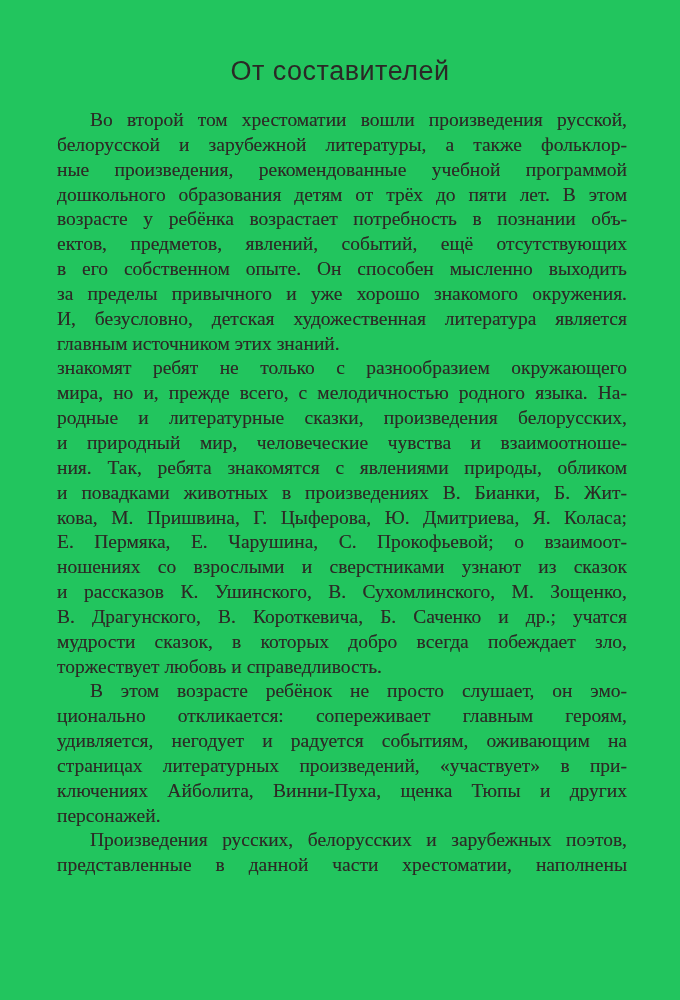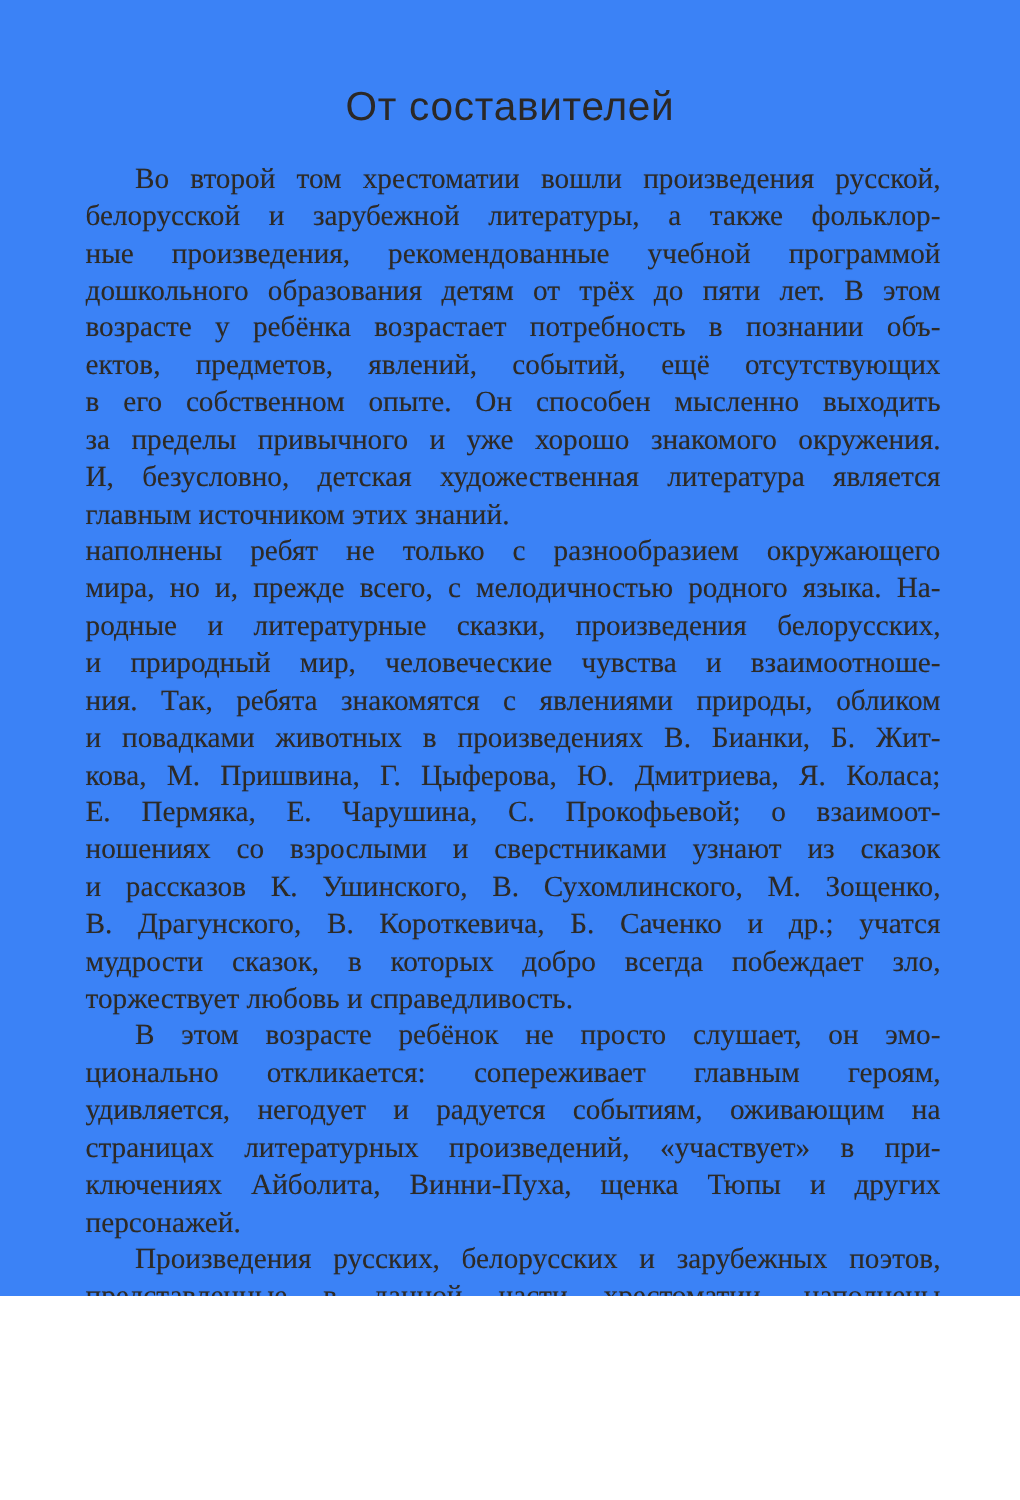--- a/index.html
+++ b/index.html
@@ -2,22 +2,22 @@
 <html><head>
 <meta charset="utf-8">
 <style>
   html, body {
     margin: 0;
     padding: 0;
   }
   .page {
     position: relative;
     width: 680px;
-    height: 864px;
-    background: #3b82f6;
+    height: 1000px;
+    background: #22c55e;
     overflow: hidden;
     box-sizing: border-box;
   }
   .page-title {
     margin: 0;
     padding-top: 56px;
     text-align: center;
     font-family: "Liberation Sans", "DejaVu Sans", sans-serif;
     font-weight: 400;
     font-size: 27px;
@@ -66,21 +66,21 @@
         <div class="line">ные произведения, рекомендованные учебной программой</div>
         <div class="line">дошкольного образования детям от трёх до пяти лет. В этом</div>
         <div class="line">возрасте у ребёнка возрастает потребность в познании объ-</div>
         <div class="line">ектов, предметов, явлений, событий, ещё отсутствующих</div>
         <div class="line">в его собственном опыте. Он способен мысленно выходить</div>
         <div class="line">за пределы привычного и уже хорошо знакомого окружения.</div>
         <div class="line">И, безусловно, детская художественная литература является</div>
         <div class="line last">главным источником этих знаний.</div>
       </div>
       <div class="paragraph">
-        <div class="line">наполнены ребят не только с разнообразием окружающего</div>
+        <div class="line">знакомят ребят не только с разнообразием окружающего</div>
         <div class="line">мира, но и, прежде всего, с мелодичностью родного языка. На-</div>
         <div class="line">родные и литературные сказки, произведения белорусских,</div>
         <div class="line">и природный мир, человеческие чувства и взаимоотноше-</div>
         <div class="line">ния. Так, ребята знакомятся с явлениями природы, обликом</div>
         <div class="line">и повадками животных в произведениях В. Бианки, Б. Жит-</div>
         <div class="line">кова, М. Пришвина, Г. Цыферова, Ю. Дмитриева, Я. Коласа;</div>
         <div class="line">Е. Пермяка, Е. Чарушина, С. Прокофьевой; о взаимоот-</div>
         <div class="line">ношениях со взрослыми и сверстниками узнают из сказок</div>
         <div class="line">и рассказов К. Ушинского, В. Сухомлинского, М. Зощенко,</div>
         <div class="line">В. Драгунского, В. Короткевича, Б. Саченко и др.; учатся</div>

